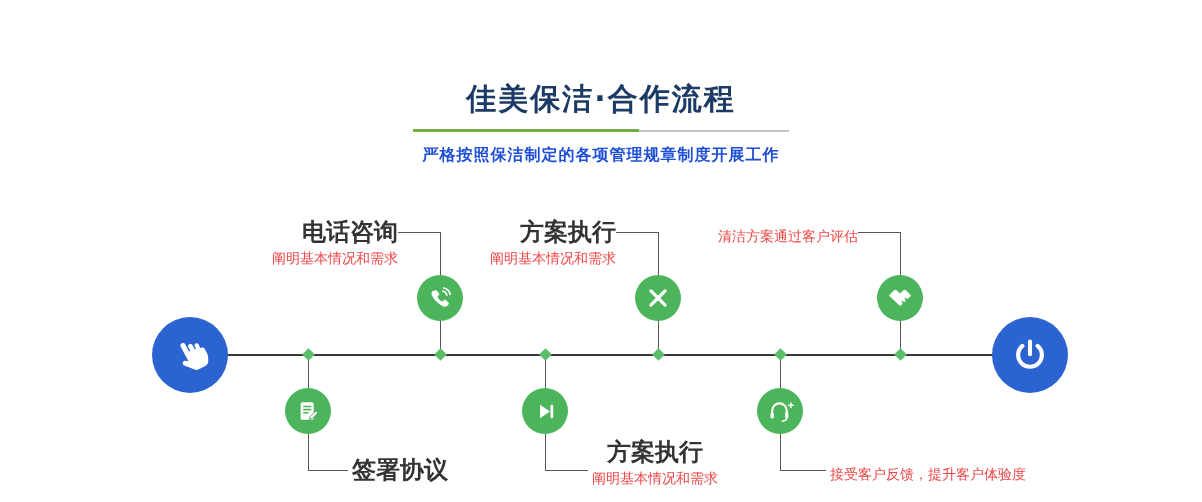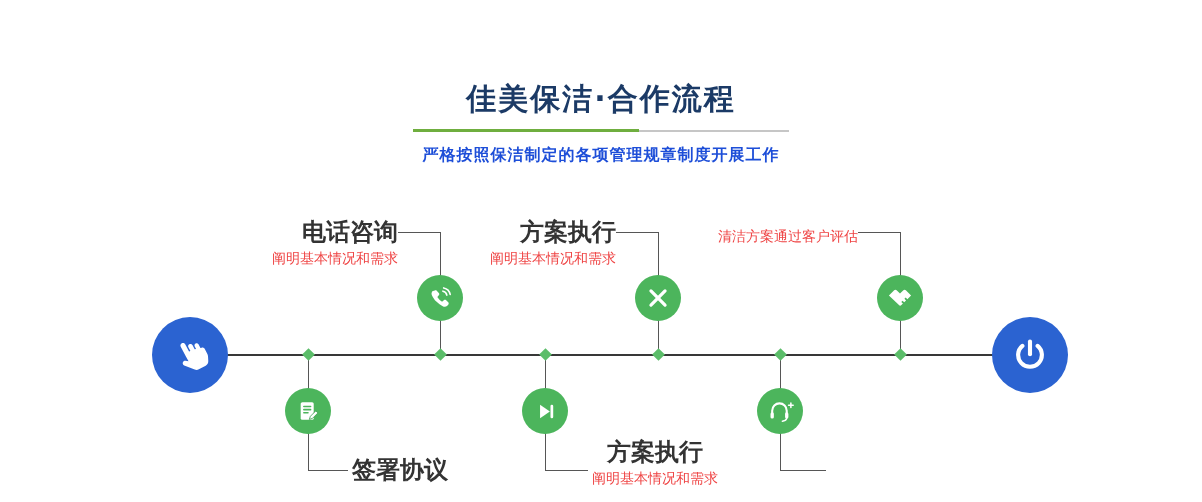--- a/index.html
+++ b/index.html
@@ -150,15 +150,16 @@
   </div>
 
   <div class="label bottom" style="left:352px;top:426px">
     <div class="step-title">签署协议</div>
   </div>
   <div class="label bottom" style="left:592px;top:408px">
     <div class="step-title">方案执行</div>
     <div class="step-desc">阐明基本情况和需求</div>
   </div>
   <div class="label bottom" style="left:830px;top:426px">
+    <div class="step-desc">接受客户反馈，提升客户体验度</div>
   </div>
 
 </div>
 
 </body></html>

